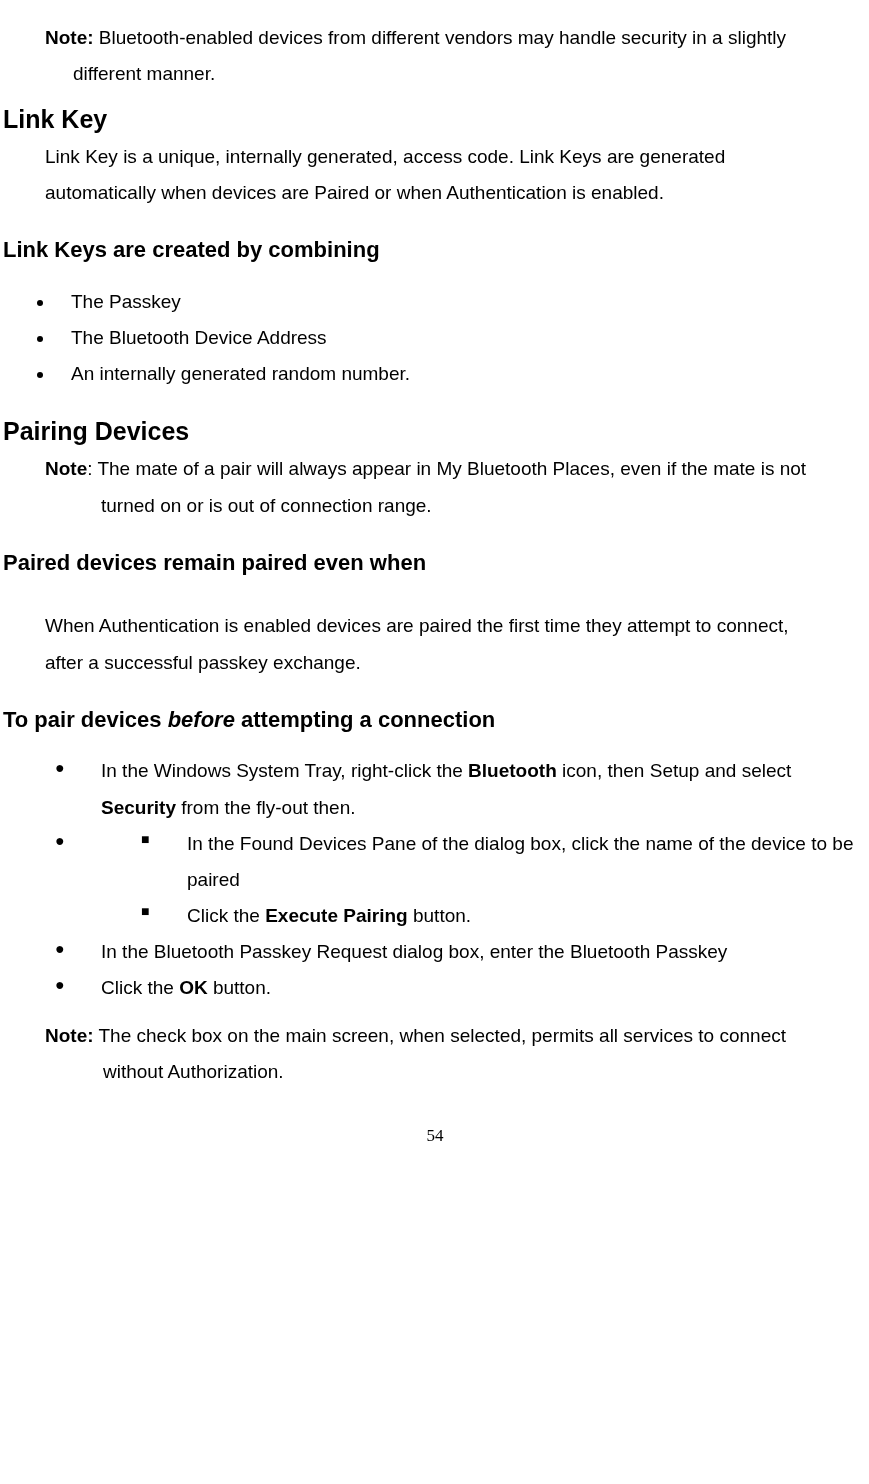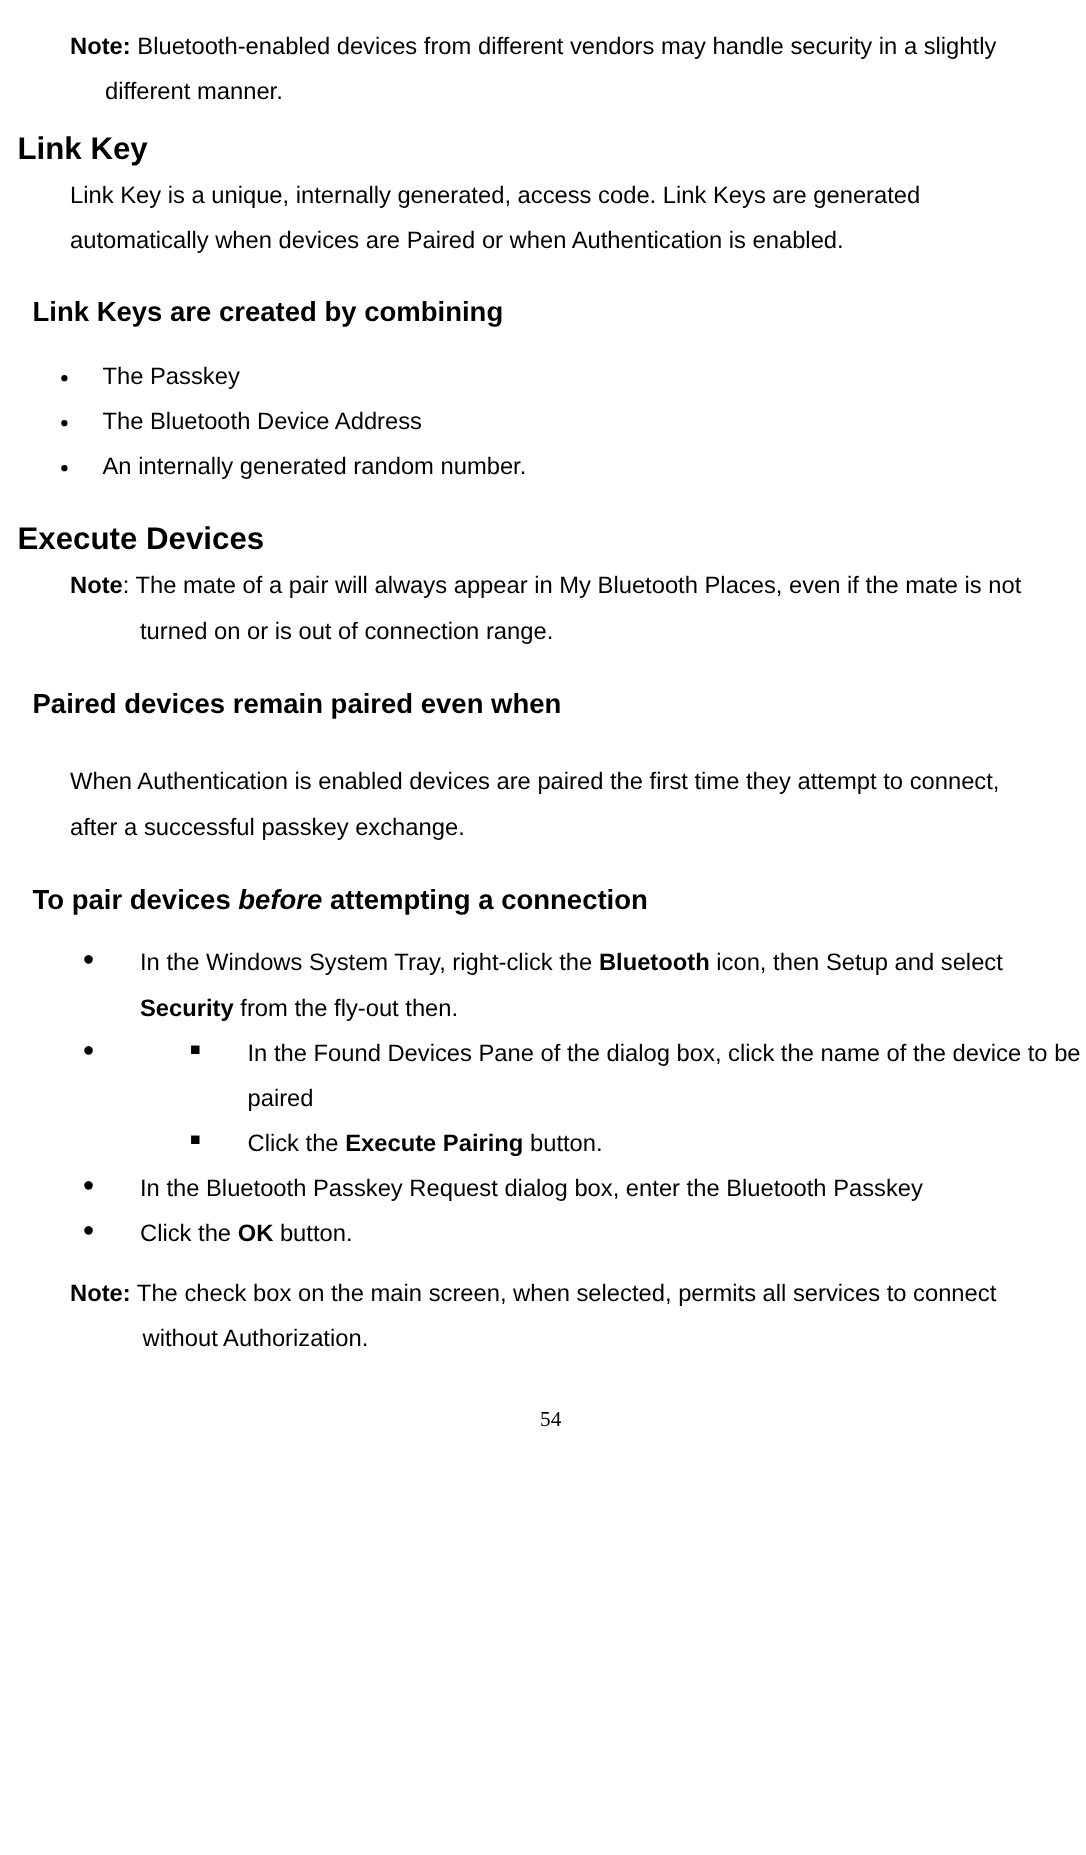--- a/index.html
+++ b/index.html
@@ -6,32 +6,32 @@
       font-family: Arial, Helvetica, sans-serif;
       font-size: 19px;
       line-height: 1.9;
       color: #000;
       margin: 0;
       padding: 20px 0 20px 0;
       background: #fff;
       width: 869px;
     }
     .content {
-      padding: 0 2px 0 14px;
+      padding: 0 2px 0 3px;
     }
     .h1 {
       font-size: 25px;
       font-weight: bold;
       margin: 10px 0 2px 0;
       line-height: 1.4;
     }
     .h2 {
       font-size: 22px;
       font-weight: bold;
-      margin: 24px 0 18px 12px;
+      margin: 24px 0 18px 0;
       line-height: 1.4;
     }
     .h2-italic em {
       font-style: italic;
     }
     .body-indent {
       margin-left: 42px;
     }
     ul.dot {
       list-style: disc;
@@ -99,21 +99,21 @@
 
   <div class="h2">Link Keys are created by combining</div>
 
   <ul class="dot">
     <li>The Passkey</li>
     <li>The Bluetooth Device Address</li>
     <li>An internally generated random number.</li>
   </ul>
 
   <div class="spacer-sm"></div>
-  <div class="h1">Execute Devices</div>
+  <div class="h1">Pairing Devices</div>
   <div class="body-indent">
     <b>Note</b><span>: The mate of a pair will always appear in My Bluetooth Places, even if the mate is not</span>
   </div>
   <div style="margin-left:98px;">turned on or is out of connection range.</div>
 
   <div class="h2">Paired devices remain paired even when</div>
 
 
   <div class="spacer-sm"></div>
   <div class="body-indent">When Authentication is enabled devices are paired the first time they attempt to connect,</div>

